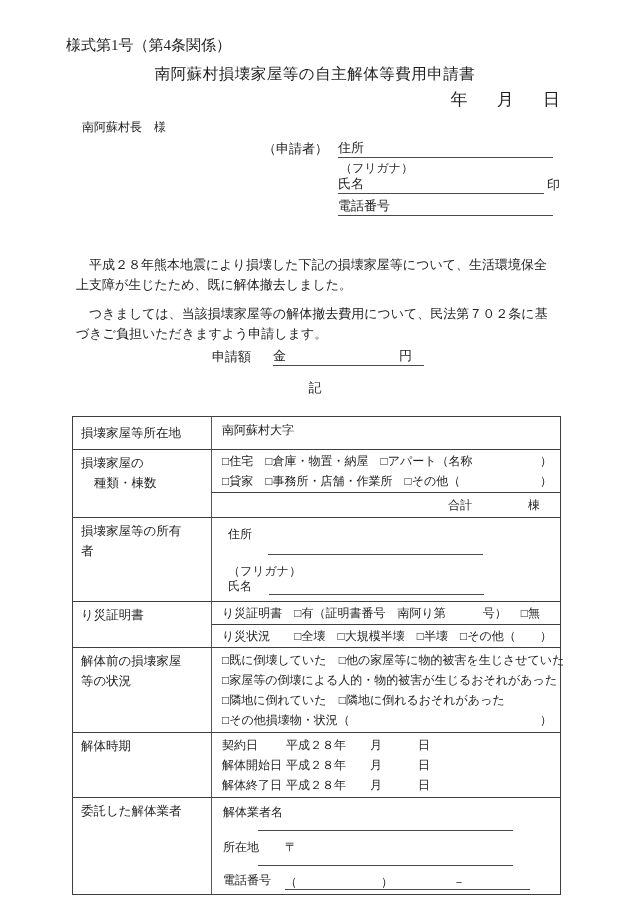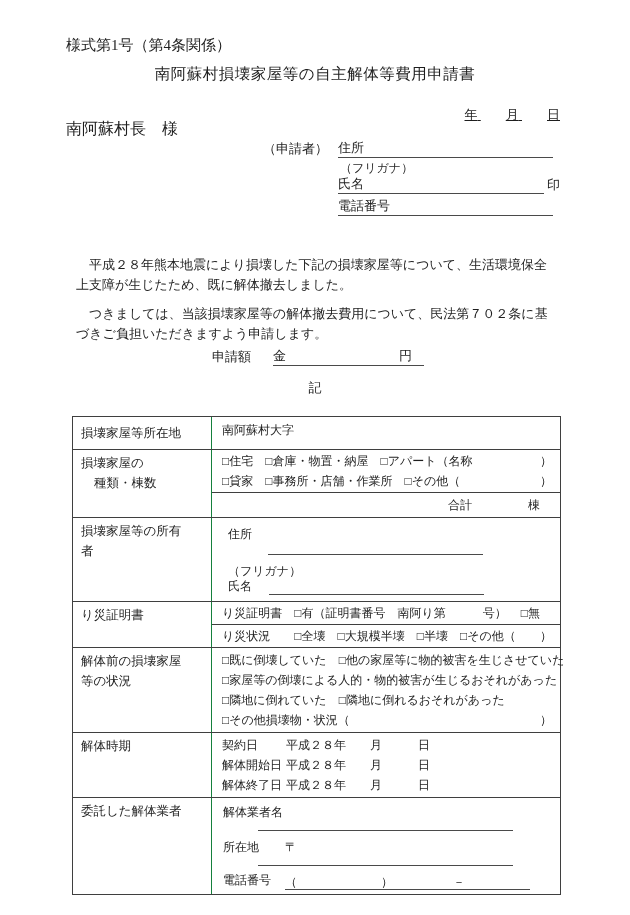--- a/index.html
+++ b/index.html
@@ -4,23 +4,23 @@
 <style>
   html,body{margin:0;padding:0;background:#ffffff;}
   .page{
     position:relative;width:630px;height:915px;background:#fff;
     font-family:"Liberation Serif","DejaVu Serif",serif;color:#1e1e1e;
     overflow:hidden;
   }
   .form-number{position:absolute;left:66px;top:36px;font-size:15px;}
   .title{position:absolute;left:0;top:64px;width:100%;margin:0;text-align:center;
     font-size:15.5px;font-weight:normal;letter-spacing:0.5px;}
-  .date-line{position:absolute;left:0;top:106px;right:70px;text-align:right;font-size:13px;text-decoration:underline;}
+  .date-line{position:absolute;left:0;top:88px;right:70px;text-align:right;font-size:17px;}
   .date-line .dgap{margin-left:25px;}
-  .addressee{position:absolute;left:66px;top:119px;font-size:16px;}
+  .addressee{position:absolute;left:82px;top:119px;font-size:12px;}
 
   .applicant{position:absolute;left:263px;top:139px;width:297px;font-size:13px;}
   .arow{display:flex;align-items:flex-end;height:19px;}
   .aprefix{width:75px;flex-shrink:0;}
   .ufield{display:flex;flex:1;border-bottom:1px solid #4a4a4a;align-items:flex-end;}
   .fill{flex:1;}
   .furigana{font-size:12px;color:#2a2a2a;}
   .app-furigana{margin:2px 0 0 77px;height:11px;}
   .indent75{margin-left:75px;}
   .mr7{margin-right:7px;}

